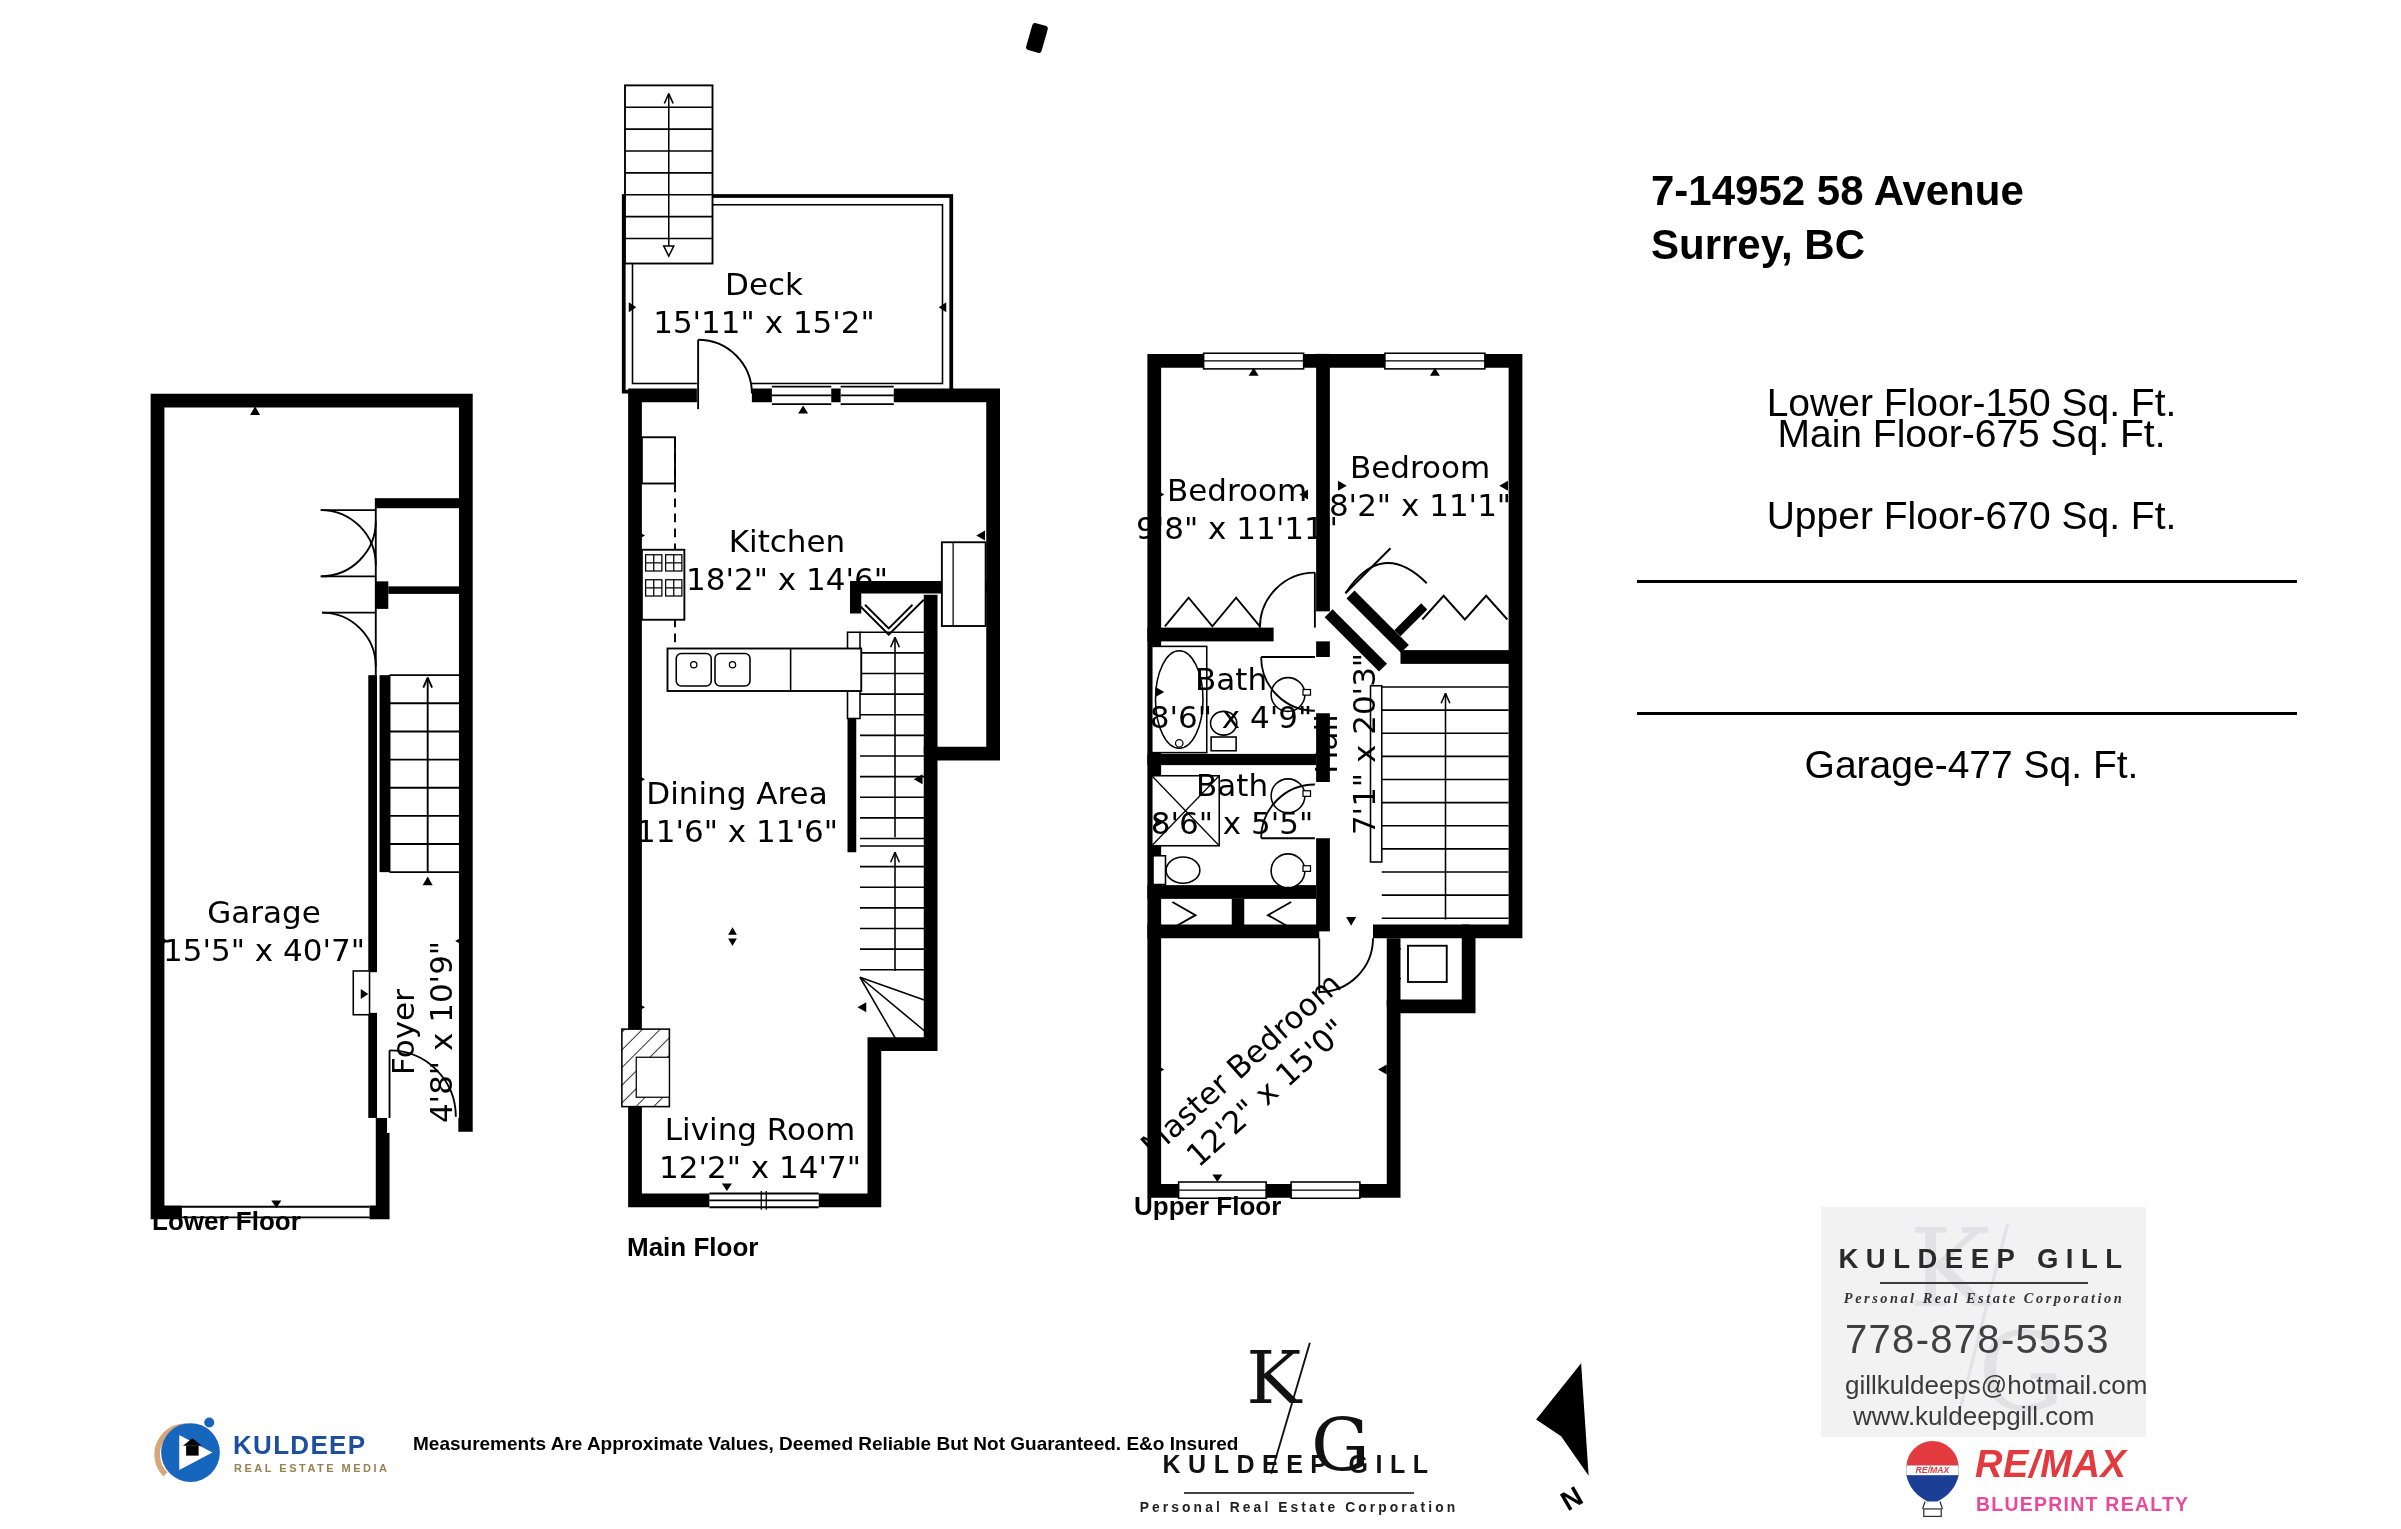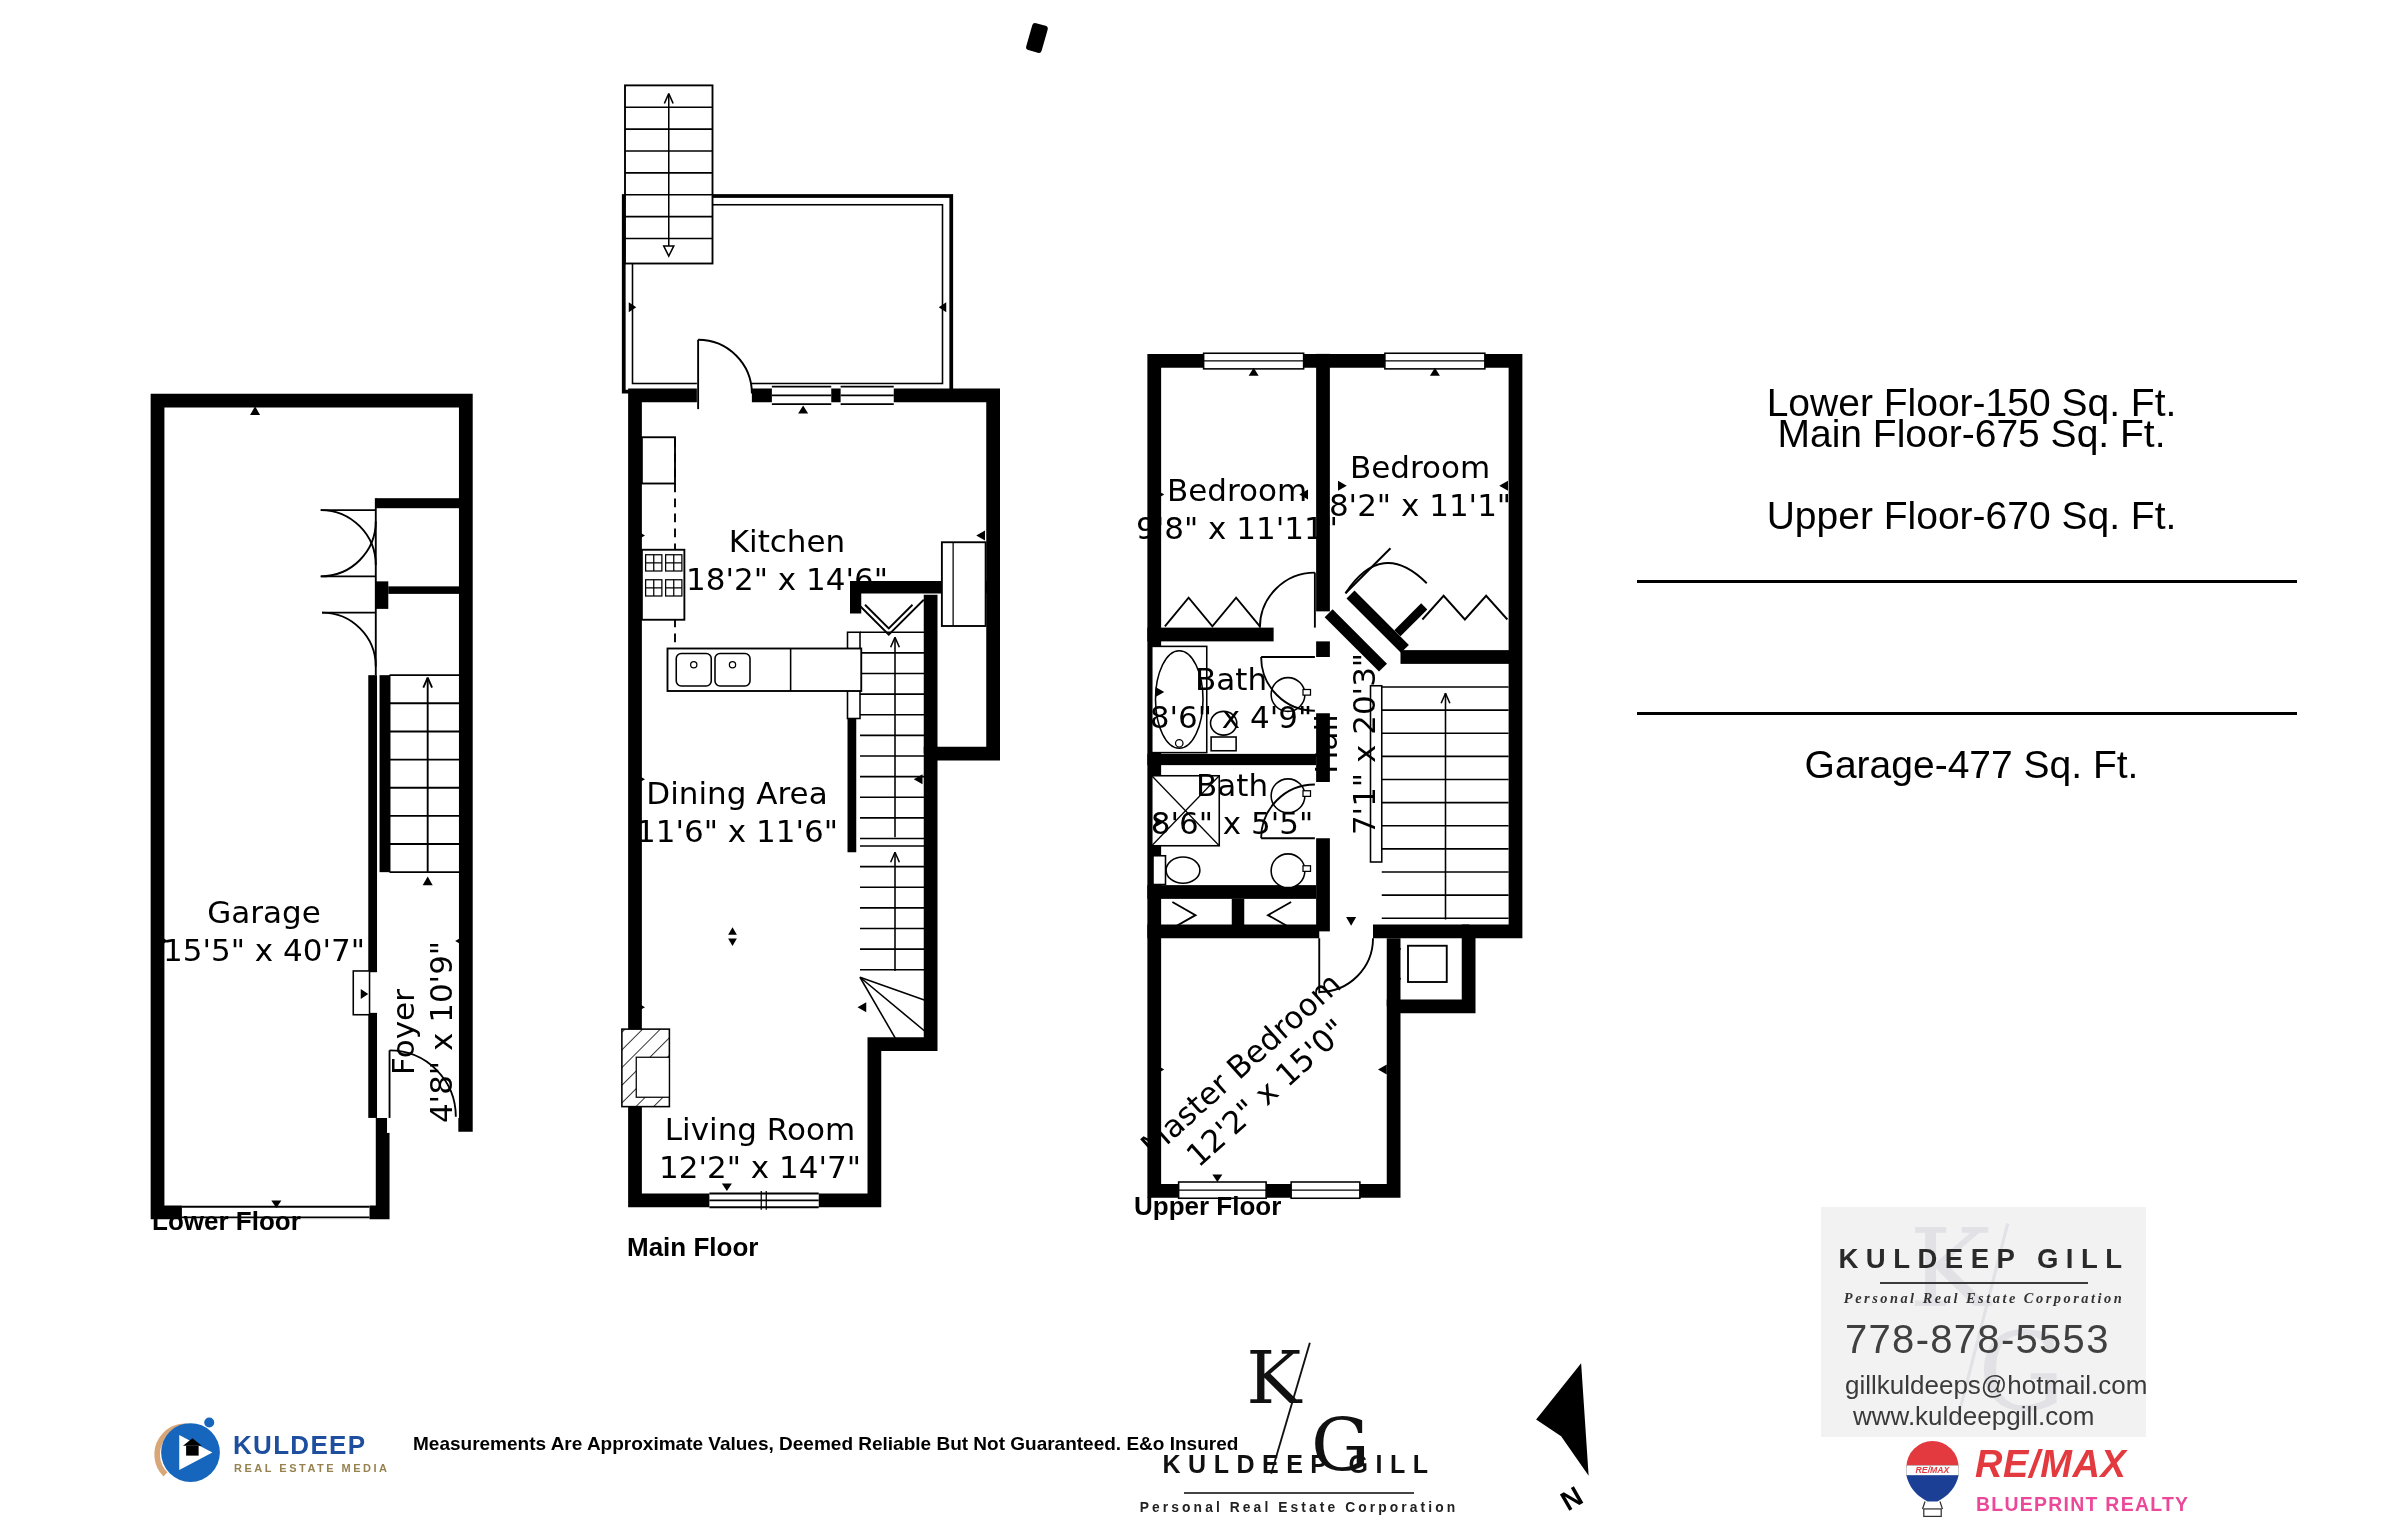--- a/index.html
+++ b/index.html
@@ -343,20 +343,24 @@
   </svg>
 
   <div class="rl" style="left:264px;top:932px">
     <div>Garage</div>
     <div>15'5" x 40'7"</div>
   </div>
   <div class="rl rot90" style="left:423px;top:1032px">
     <div>Foyer</div>
     <div>4'8" x 10'9"</div>
   </div>
+  <div class="rl" style="left:764px;top:304px">
+    <div>Deck</div>
+    <div>15'11" x 15'2"</div>
+  </div>
   <div class="rl" style="left:787px;top:561px">
     <div>Kitchen</div>
     <div>18'2" x 14'6"</div>
   </div>
   <div class="rl" style="left:737px;top:813px">
     <div>Dining Area</div>
     <div>11'6" x 11'6"</div>
   </div>
   <div class="rl" style="left:760px;top:1149px">
     <div>Living Room</div>
@@ -384,20 +388,24 @@
   </div>
   <div class="rl rot42" style="left:1254px;top:1079px">
     <div>Master Bedroom</div>
     <div>12'2" x 15'0"</div>
   </div>
 
   <div class="floor-cap" style="left:152px;top:1206px">Lower Floor</div>
   <div class="floor-cap" style="left:627px;top:1232px">Main Floor</div>
   <div class="floor-cap" style="left:1134px;top:1191px">Upper Floor</div>
 
+  <div class="addr">
+    <div>7-14952 58 Avenue</div>
+    <div>Surrey, BC</div>
+  </div>
 
   <div class="trow" style="top:381px">
     <span>Lower Floor-</span>
     <span>150 Sq. Ft.</span>
   </div>
   <div class="trow" style="top:412px">
     <span>Main Floor-</span>
     <span>675 Sq. Ft.</span>
   </div>
   <div class="trow" style="top:494px">

